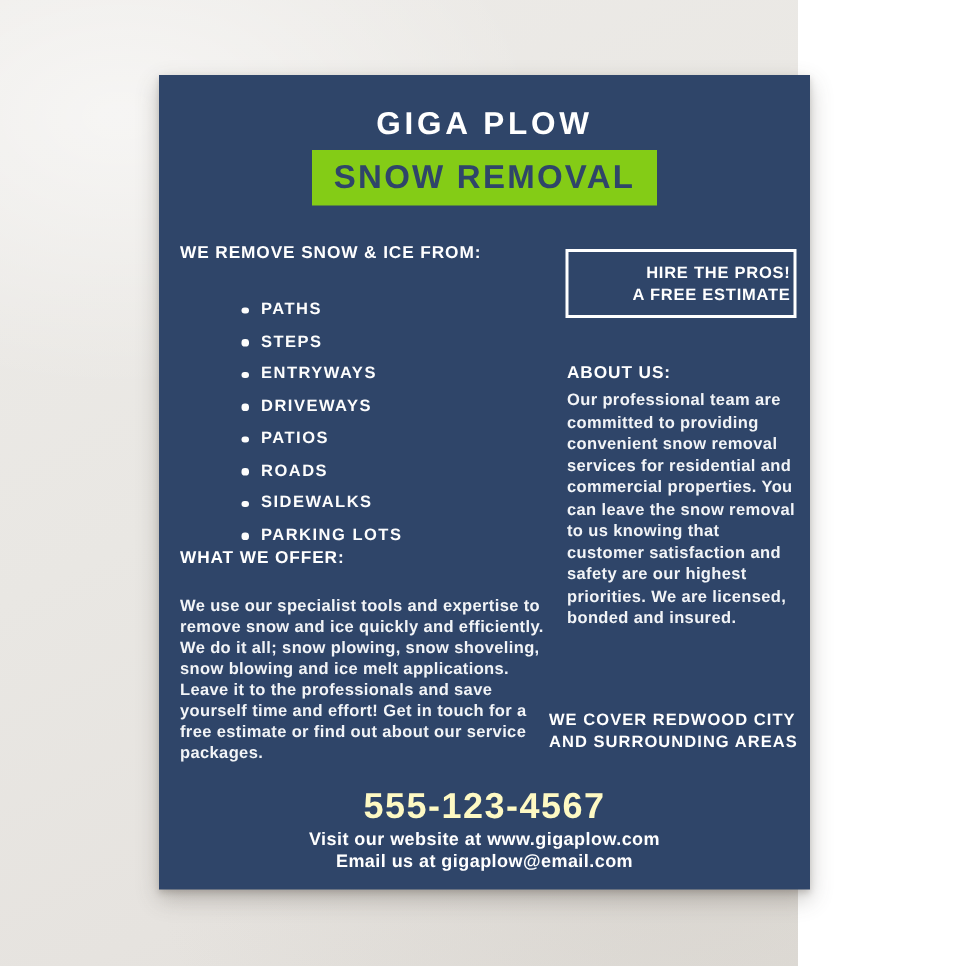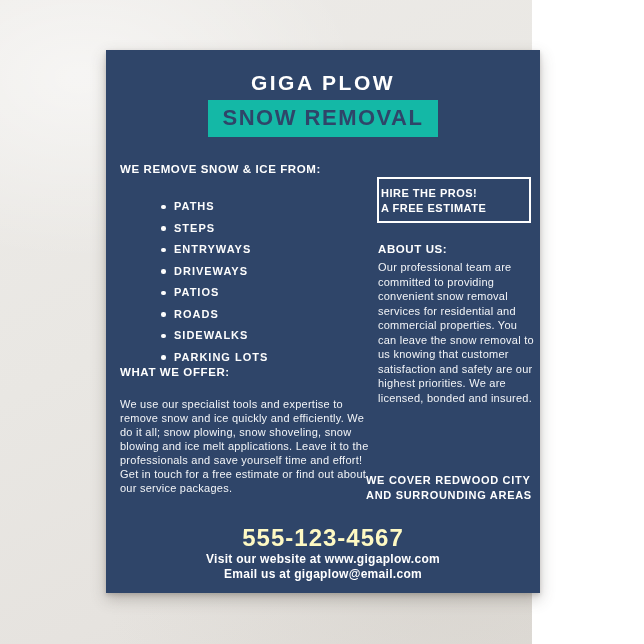--- a/index.html
+++ b/index.html
@@ -20,21 +20,21 @@
     box-shadow: 0 6px 14px rgba(80, 74, 66, 0.30), 0 2px 4px rgba(80, 74, 66, 0.22);
     color: #fdfdfd;
   }
   .brand {
     position: absolute; top: 21px; left: 0; width: 100%;
     text-align: center; font-size: 21px; font-weight: bold;
     letter-spacing: 2.5px; color: #ffffff;
   }
   .title-wrap { position: absolute; top: 50px; left: 0; width: 100%; text-align: center; }
   .title-box {
-    display: inline-block; background: #14b8a6; color: #2f4569;
+    display: inline-block; background: #84cc16; color: #2f4569;
     font-size: 22px; font-weight: bold; letter-spacing: 1.5px;
     padding: 5px 15px 6px 15px;
   }
   .sec-heading {
     font-size: 11.5px; font-weight: bold; letter-spacing: 0.6px; color: #ffffff;
   }
   .remove-heading { position: absolute; left: 14px; top: 113px; }
   .remove-list {
     position: absolute; left: 38px; top: 130px;
     margin: 16px; padding: 0 0 0 14px; list-style: none;
@@ -42,28 +42,28 @@
   .remove-list li {
     font-size: 11px; font-weight: bold; letter-spacing: 1px;
     line-height: 21.5px; position: relative;
   }
   .remove-list li::before {
     content: ""; position: absolute; left: -13px; top: 8.5px;
     width: 4.5px; height: 4.5px; border-radius: 50%; background: #fdfdfd;
   }
   .offer-heading { position: absolute; left: 14px; top: 316px; text-align: center; }
   .body-text {
-    font-size: 11px; font-weight: 400; letter-spacing: 0.25px;
+    font-size: 11px; font-weight: 700; letter-spacing: 0.25px;
     line-height: 14px; color: #f2f4f7;
   }
   .offer-body { position: absolute; left: 14px; top: 332px; width: 254px; margin-top: 15px; }
   .cta-box {
-    position: absolute; left: 271px; top: 127px; width: 146px;
+    position: absolute; left: 271px; top: 116px; width: 146px;
     border: 2px solid #ffffff; padding: 7px 2px 6px 2px;
-    text-align: left; font-size: 11px; font-weight: bold;
+    text-align: right; font-size: 11px; font-weight: bold;
     letter-spacing: 0.5px; line-height: 14.5px; color: #ffffff;
   }
   .cta-box span { display: block; }
   .about-heading { position: absolute; left: 272px; top: 193px; }
   .about-body { position: absolute; left: 272px; top: 210px; width: 156px; line-height: 14.5px; }
   .coverage {
     position: absolute; left: 260px; top: 423px; width: 172px;
     font-size: 11px; font-weight: bold;
     letter-spacing: 0.7px; line-height: 15px; color: #ffffff;
   }

